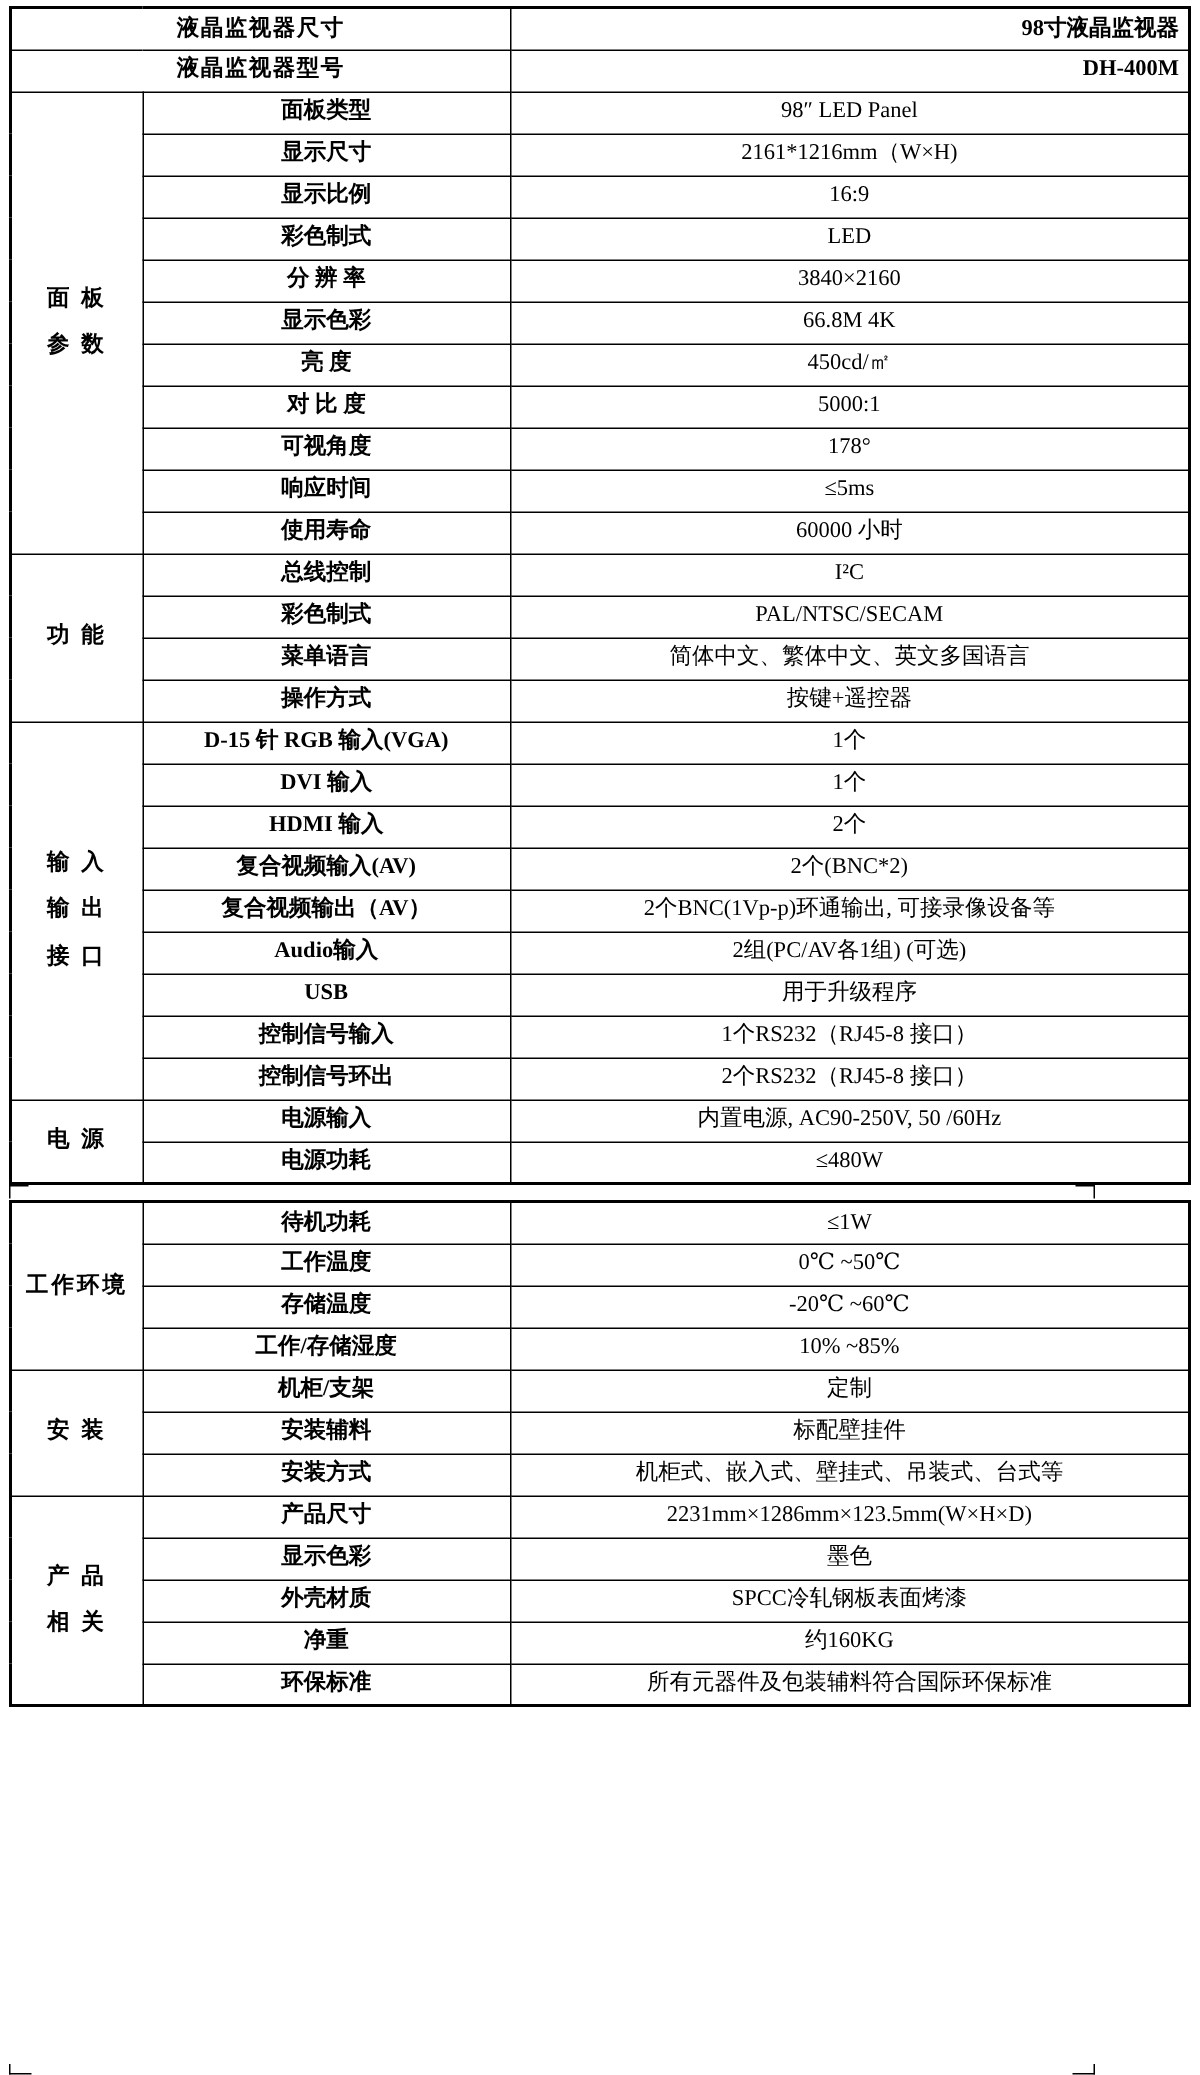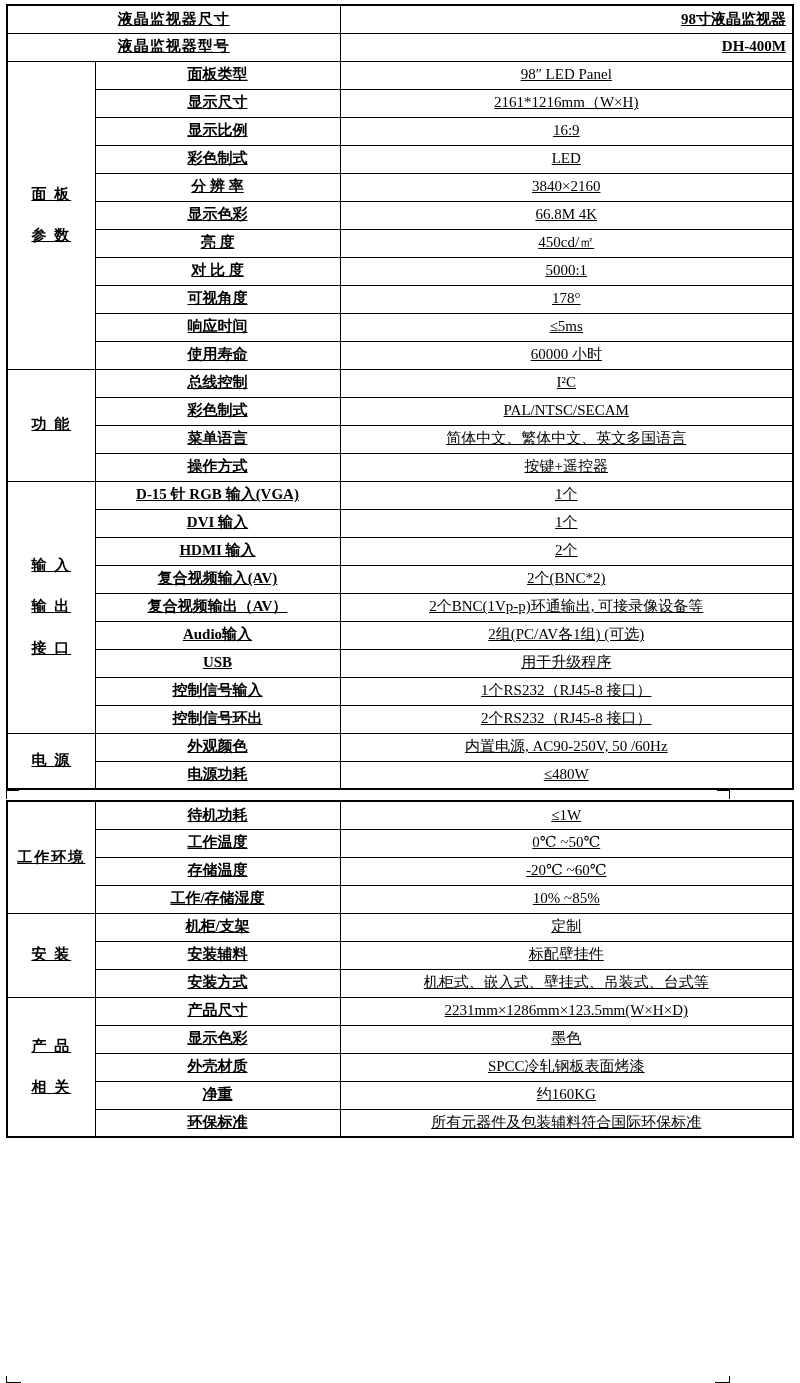--- a/index.html
+++ b/index.html
@@ -13,21 +13,20 @@
     font-family: "Liberation Serif", "DejaVu Serif", serif;
     color: #000000;
     overflow: hidden;
   }
   .page {
     position: relative;
     width: 736px;
     height: 1383px;
     box-sizing: border-box;
     padding: 4px 6px 0 6px;
-    text-decoration: underline;
   }
   table.spec {
     border-collapse: collapse;
     width: 788px;
     table-layout: fixed;
     border: 2px solid #000;
   }
   table.spec td {
     border: 1px solid #000;
     padding: 2px 6px;
@@ -67,21 +66,21 @@
     text-align: right;
     font-weight: bold;
     font-size: 16px;
     padding-left: 8px;
   }
   .cat-stack {
     display: flex;
     flex-direction: column;
     align-items: center;
     justify-content: center;
-    gap: 24px;
+    gap: 14px;
   }
   .cat-stack span { display: block; }
   .table-gap {
     height: 10px;
     position: relative;
   }
   .crop-mark-left, .crop-mark-right {
     position: absolute;
     width: 12px;
     height: 8px;
@@ -250,21 +249,21 @@
         <td class="sub">控制信号环出</td>
         <td class="val">2个RS232（RJ45-8 接口）</td>
       </tr>
 
       <tr>
         <td class="cat" rowspan="2">
           <div class="cat-stack">
             <span>电 源</span>
           </div>
         </td>
-        <td class="sub">外观颜色</td>
+        <td class="sub">电源输入</td>
         <td class="val">内置电源, AC90-250V, 50 /60Hz</td>
       </tr>
       <tr>
         <td class="sub">电源功耗</td>
         <td class="val">≤480W</td>
       </tr>
     </tbody>
   </table>
 
   <div class="table-gap">

